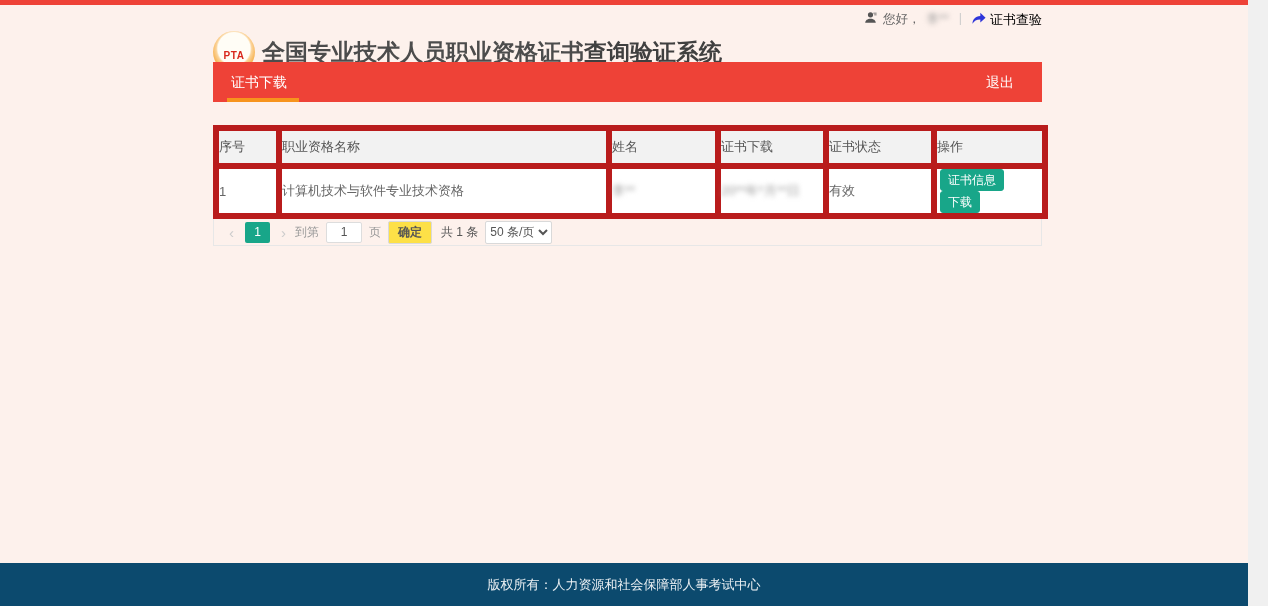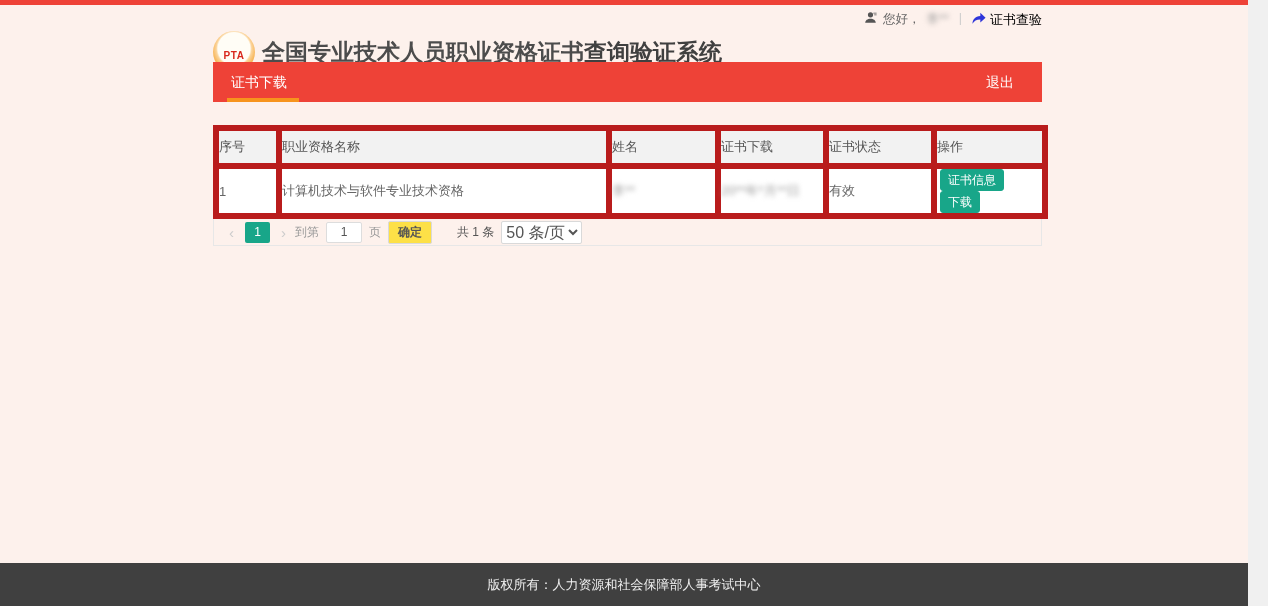--- a/index.html
+++ b/index.html
@@ -85,31 +85,31 @@
     font-size:12px; cursor:pointer; margin:0 2px;
   }
   .pg-input {
     width:36px; height:21px; border:1px solid #ddd; border-radius:2px;
     text-align:center; font-size:12px; color:#555; background:#fff; outline:none;
   }
   .pg-confirm {
     height:23px; padding:0 9px; background:#fde047; border:1px solid #d9d9d9;
     border-radius:2px; font-size:12px; font-weight:bold; color:#555; cursor:pointer;
   }
-  .pg-total { color:#555; margin-left:18px; }
+  .pg-total { color:#555; margin-left:2px; }
   .pg-size {
     height:23px; border:1px solid #d9d9d9; border-radius:2px; background:#fff;
-    font-size:16px; color:#555; outline:none; cursor:pointer;
+    font-size:12px; color:#555; outline:none; cursor:pointer;
     font-family:"Liberation Sans","DejaVu Sans",sans-serif;
   }
 
   
   .footer {
     position:absolute; left:0; bottom:0; width:1248px; height:43px;
-    background:#404040; display:flex; align-items:center; justify-content:center;
+    background:#0c4a6e; display:flex; align-items:center; justify-content:center;
   }
   .footer span { color:rgba(255,255,255,0.92); font-size:13px; }
 
   .icon-svg { display:inline-block; vertical-align:middle; }
 </style>
 </head>
 <body>
 
 <div class="page">
 

